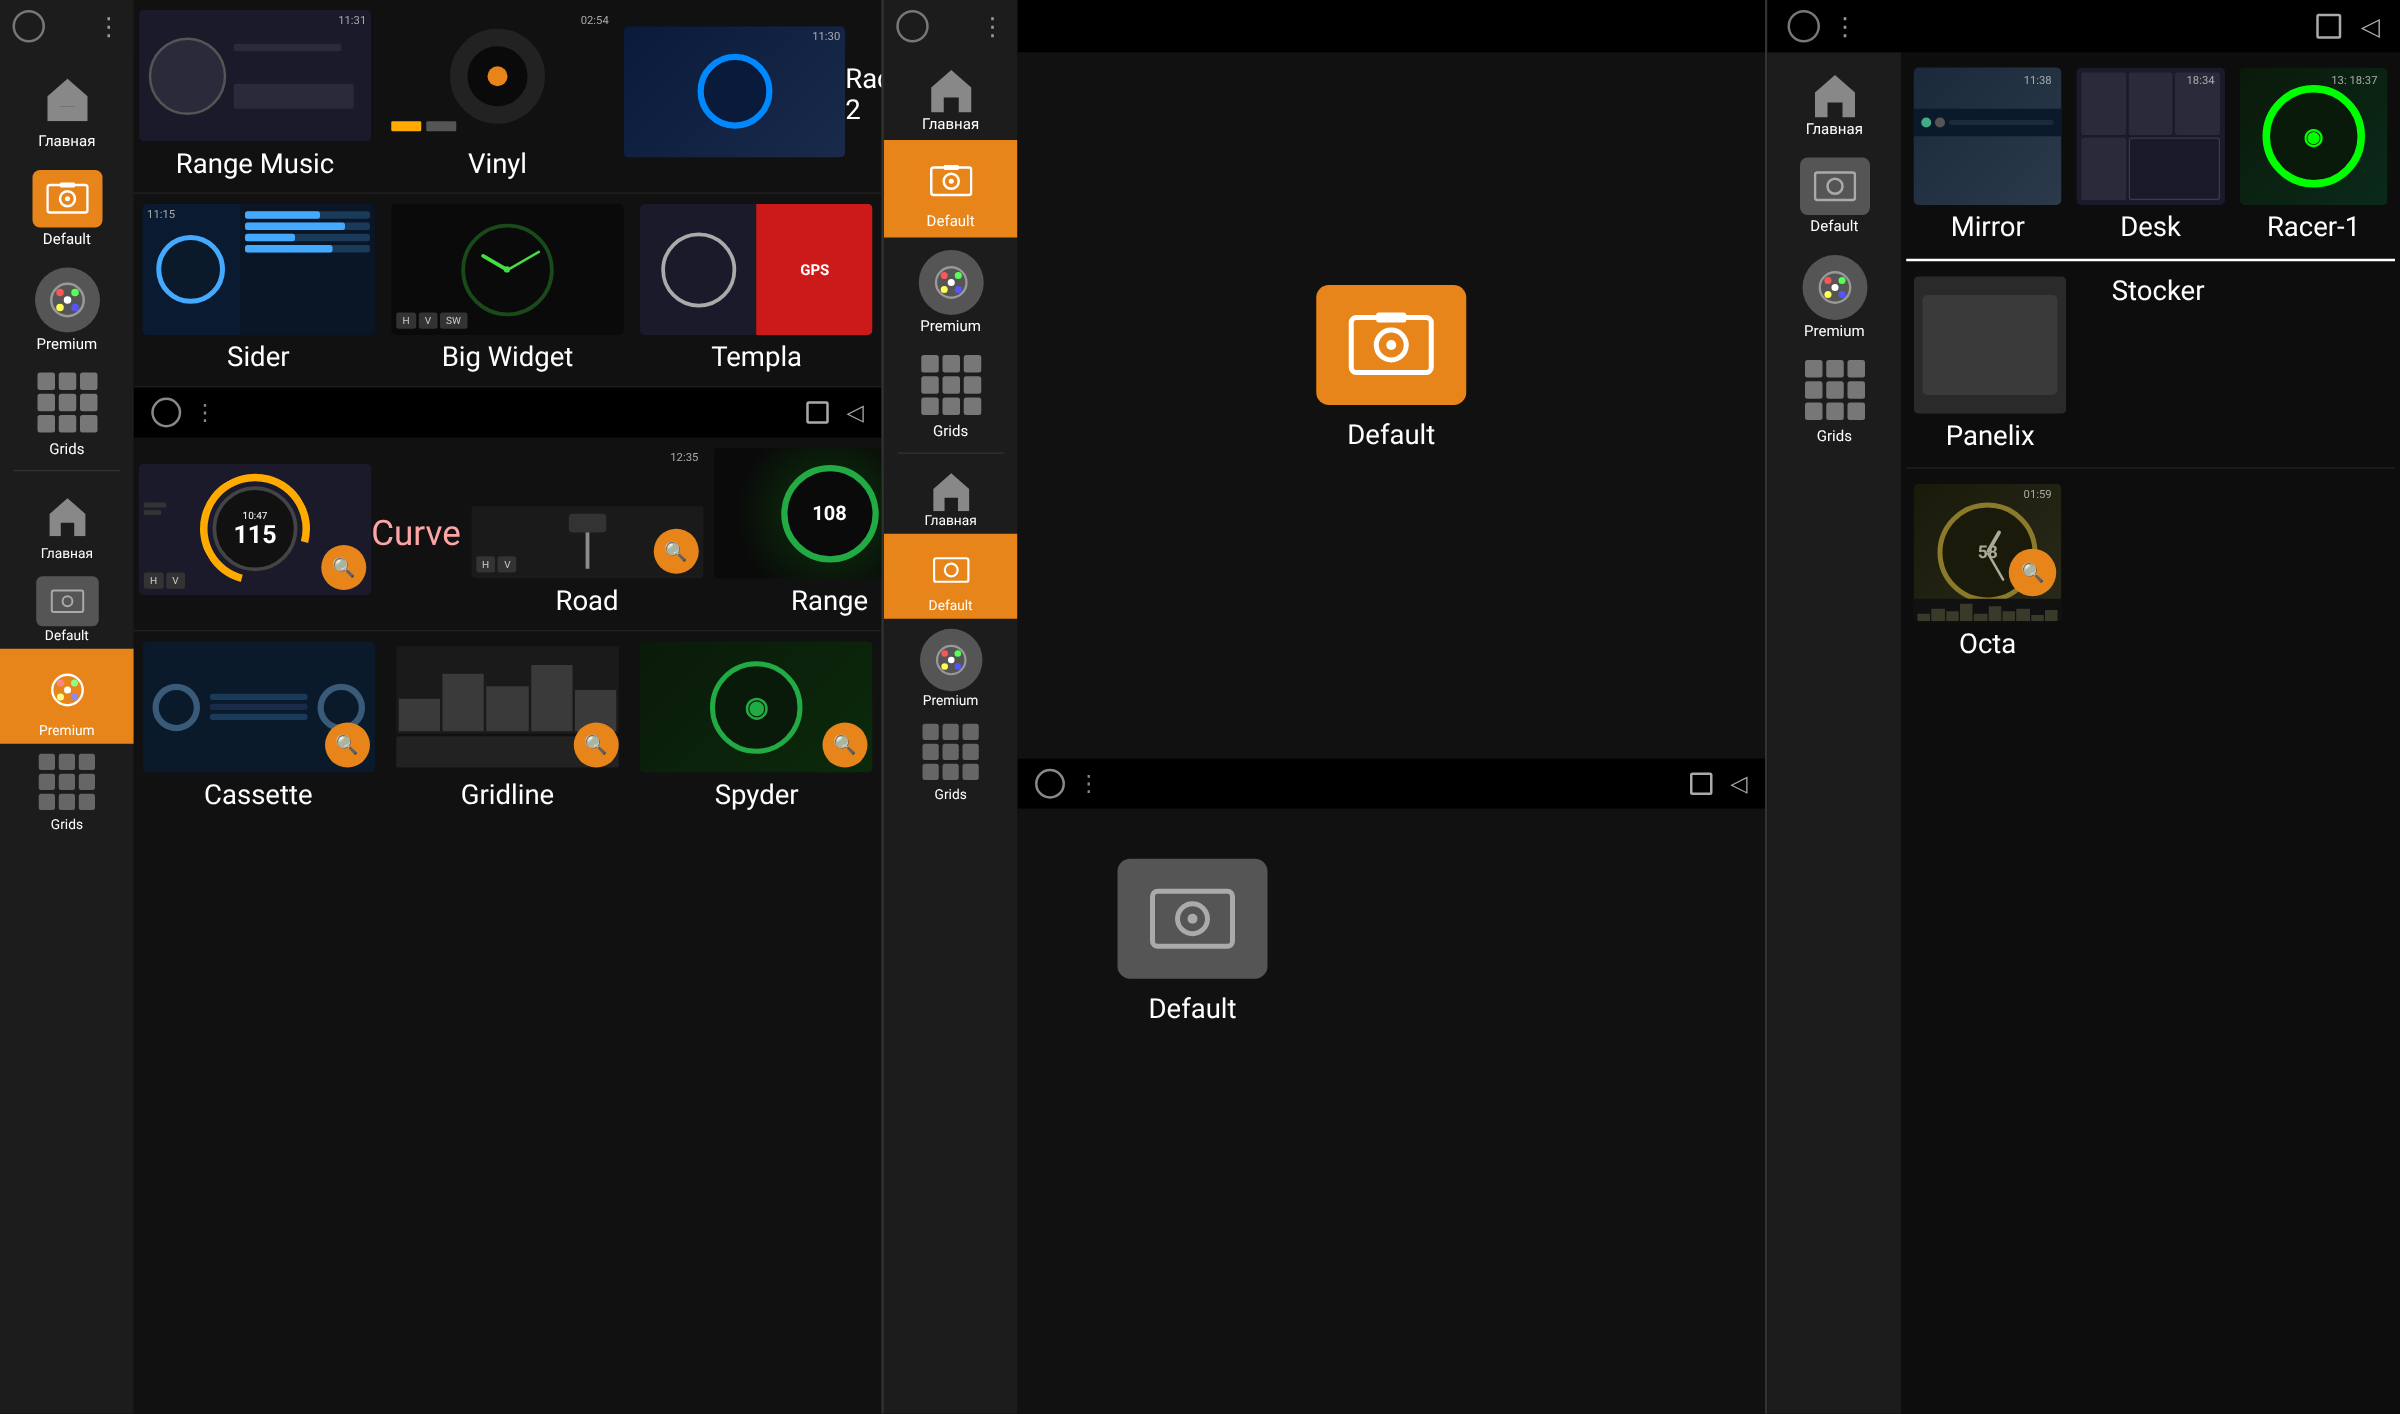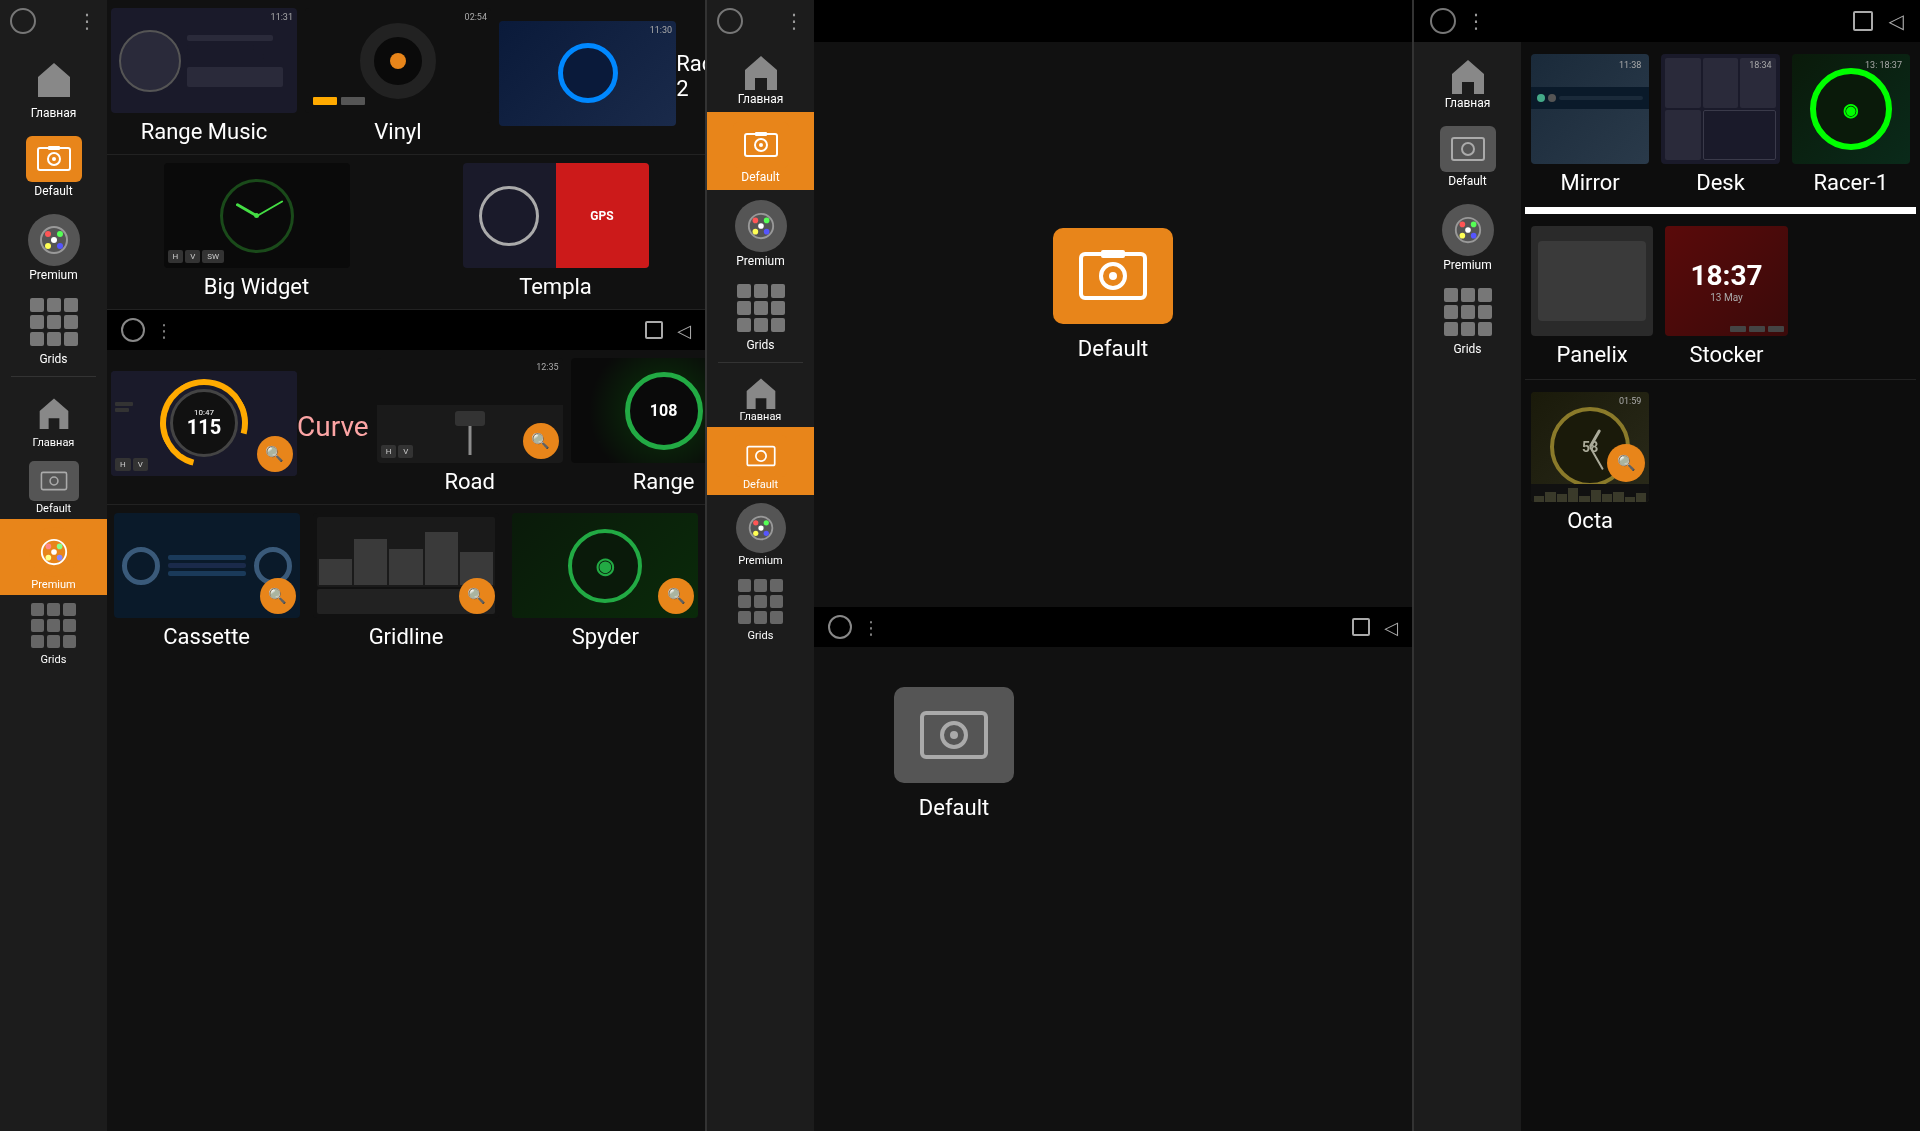--- a/index.html
+++ b/index.html
@@ -175,20 +175,45 @@
             </div>
             <div style="position:absolute;top:4px;right:4px;color:#aaa;font-size:9px;">11:30</div>
           </div>
           <span style="color:#fff;font-size:22px;font-weight:400;">Racer-2</span>
         </div>
 
       </div>
 
       <div style="display:flex; border-bottom:1px solid #222;">
 
+        <div style="flex:1;display:flex;flex-direction:column;align-items:center;padding:8px 4px 10px;cursor:pointer;">
+          <div style="width:186px;height:105px;border-radius:4px;overflow:hidden;background:#0a1520;position:relative;margin-bottom:6px;">
+            <div style="width:100%;height:100%;display:flex;">
+              <div style="width:42%;background:#0a1a30;display:flex;align-items:center;justify-content:center;">
+                <div style="width:55px;height:55px;border-radius:50%;border:4px solid #4af;background:#0a1a2a;"></div>
+              </div>
+              <div style="flex:1;background:#0a1525;padding:6px 4px;display:flex;flex-direction:column;gap:3px;">
+                <div style="height:6px;background:#1a3a5a;border-radius:2px;">
+                    <div style="width:60%;height:100%;background:#4af;border-radius:2px;"></div>
+                  </div>
+                <div style="height:6px;background:#1a3a5a;border-radius:2px;">
+                    <div style="width:80%;height:100%;background:#4af;border-radius:2px;"></div>
+                  </div>
+                <div style="height:6px;background:#1a3a5a;border-radius:2px;">
+                    <div style="width:40%;height:100%;background:#4af;border-radius:2px;"></div>
+                  </div>
+                <div style="height:6px;background:#1a3a5a;border-radius:2px;">
+                    <div style="width:70%;height:100%;background:#4af;border-radius:2px;"></div>
+                  </div>
+              </div>
+            </div>
+            <div style="position:absolute;top:4px;left:4px;color:#aaa;font-size:9px;">11:15</div>
+          </div>
+          <span style="color:#fff;font-size:22px;font-weight:400;">Sider</span>
+        </div>
 
         <div style="flex:1;display:flex;flex-direction:column;align-items:center;padding:8px 4px 10px;cursor:pointer;">
           <div style="width:186px;height:105px;border-radius:4px;overflow:hidden;background:#0a0a0a;position:relative;margin-bottom:6px;">
             <div style="width:100%;height:100%;background:#0a0a0a;display:flex;align-items:center;justify-content:center;">
               <div style="width:74px;height:74px;border-radius:50%;border:3px solid #1a4a1a;background:#0a0a0a;position:relative;display:flex;align-items:center;justify-content:center;">
 
                 <div style="position:absolute;bottom:50%;left:50%;width:3px;height:24px;background:#4d4;border-radius:2px;transform:translateX(-50%) rotate(-60deg);transform-origin:bottom center;"></div>
                 <div style="position:absolute;bottom:50%;left:50%;width:2px;height:30px;background:#4d4;border-radius:2px;transform:translateX(-50%) rotate(60deg);transform-origin:bottom center;"></div>
                 <div style="width:5px;height:5px;border-radius:50%;background:#4d4;"></div>
               </div>
@@ -567,21 +592,21 @@
               <div style="background:#777;border-radius:2px;"></div>
               <div style="background:#777;border-radius:2px;"></div>
           </div>
           <span style="color:#fff;font-size:12px;margin-top:6px;">Grids</span>
         </div>
 
       </div>
 
       <div style="flex:1;background:#0d0d0d;padding:8px 4px;">
 
-        <div style="display:flex;gap:0;border-bottom:7px solid #ffffff;padding-bottom:8px;margin-bottom:8px;">
+        <div style="display:flex;gap:0;border-bottom:2px solid #ffffff;padding-bottom:8px;margin-bottom:8px;">
 
           <div style="flex:1;display:flex;flex-direction:column;align-items:center;padding:4px 6px;cursor:pointer;">
             <div style="width:100%;height:110px;border-radius:4px;overflow:hidden;background:linear-gradient(135deg,#1a2a3a,#2a3a4a);position:relative;margin-bottom:6px;">
               <div style="position:absolute;left:0;right:0;top:30%;height:22px;background:#0a1a2a;display:flex;align-items:center;padding:0 6px;gap:3px;">
                 <div style="width:8px;height:8px;border-radius:50%;background:#4a8;"></div>
                 <div style="width:8px;height:8px;border-radius:50%;background:#555;"></div>
                 <div style="flex:1;height:4px;background:#1a2a3a;border-radius:2px;"></div>
               </div>
               <div style="position:absolute;top:6px;right:8px;color:#aaa;font-size:9px;">11:38</div>
             </div>
@@ -625,31 +650,20 @@
           <div style="flex:1;display:flex;flex-direction:column;align-items:center;padding:4px 6px;cursor:pointer;">
             <div style="width:100%;height:110px;border-radius:4px;overflow:hidden;background:#2a2a2a;position:relative;margin-bottom:6px;">
               <div style="width:100%;height:100%;background:#2a2a2a;display:flex;align-items:center;justify-content:center;">
                 <div style="width:88%;height:72%;background:#3a3a3a;border-radius:4px;"></div>
               </div>
             </div>
             <span style="color:#fff;font-size:22px;font-weight:400;">Panelix</span>
           </div>
 
           <div style="flex:1;display:flex;flex-direction:column;align-items:center;padding:4px 6px;cursor:pointer;">
-            <div style="width:100%;height:110px;border-radius:4px;overflow:hidden;background:linear-gradient(135deg,#5a0a0a,#3a0a0a);position:relative;margin-bottom:6px;">
-              <div style="width:100%;height:100%;display:flex;align-items:center;justify-content:center;flex-direction:column;">
-                <div style="color:#fff;font-size:28px;font-weight:bold;">18:37</div>
-                <div style="color:#aaa;font-size:10px;">13 May</div>
-              </div>
-              <div style="position:absolute;bottom:4px;right:4px;display:flex;gap:3px;align-items:center;">
-                <div style="width:16px;height:6px;background:#444;border-radius:1px;"></div>
-                <div style="width:16px;height:6px;background:#444;border-radius:1px;"></div>
-                <div style="width:16px;height:6px;background:#444;border-radius:1px;"></div>
-              </div>
-            </div>
             <span style="color:#fff;font-size:22px;font-weight:400;">Stocker</span>
           </div>
 
           <div style="flex:1;"></div>
 
         </div>
 
         <div style="display:flex;gap:0;">
 
           <div style="flex:1;display:flex;flex-direction:column;align-items:center;padding:4px 6px;cursor:pointer;max-width:33.33%;">

